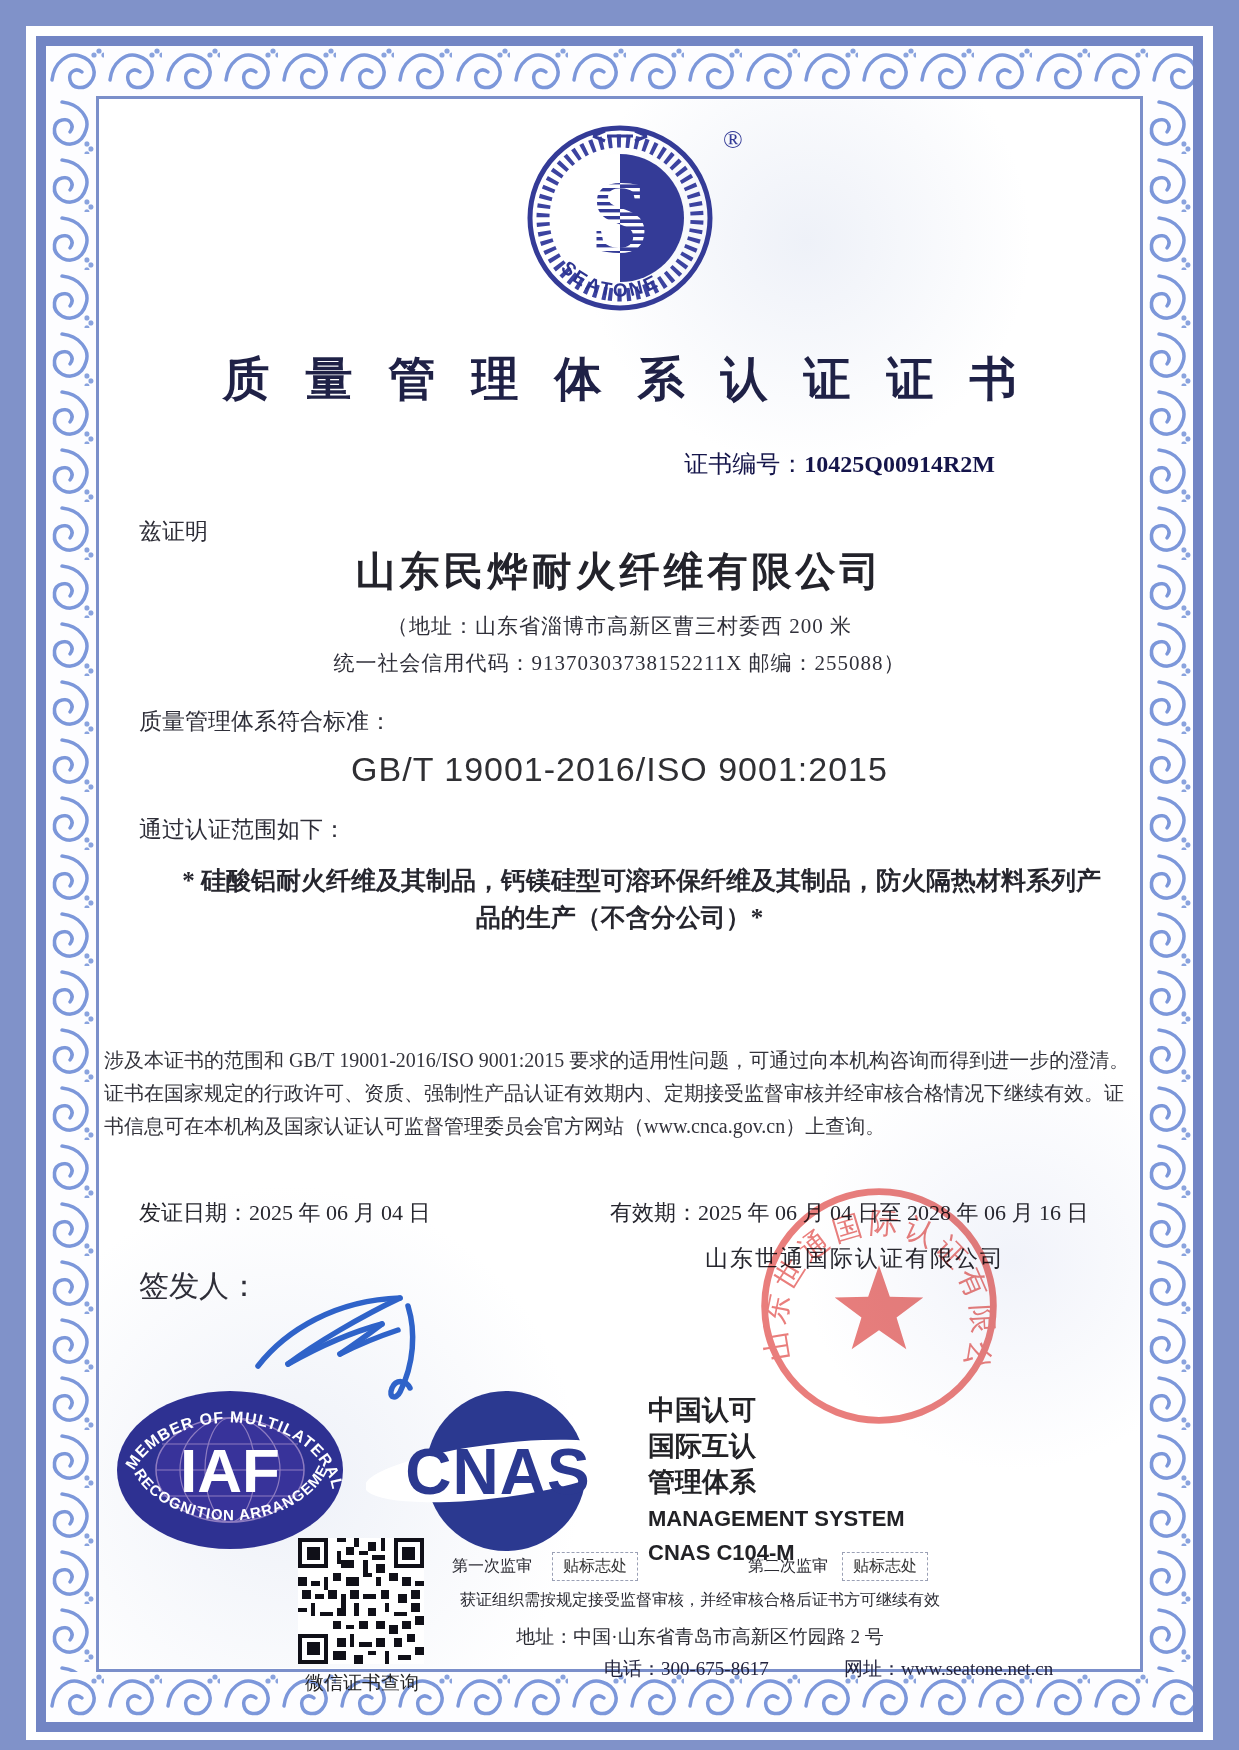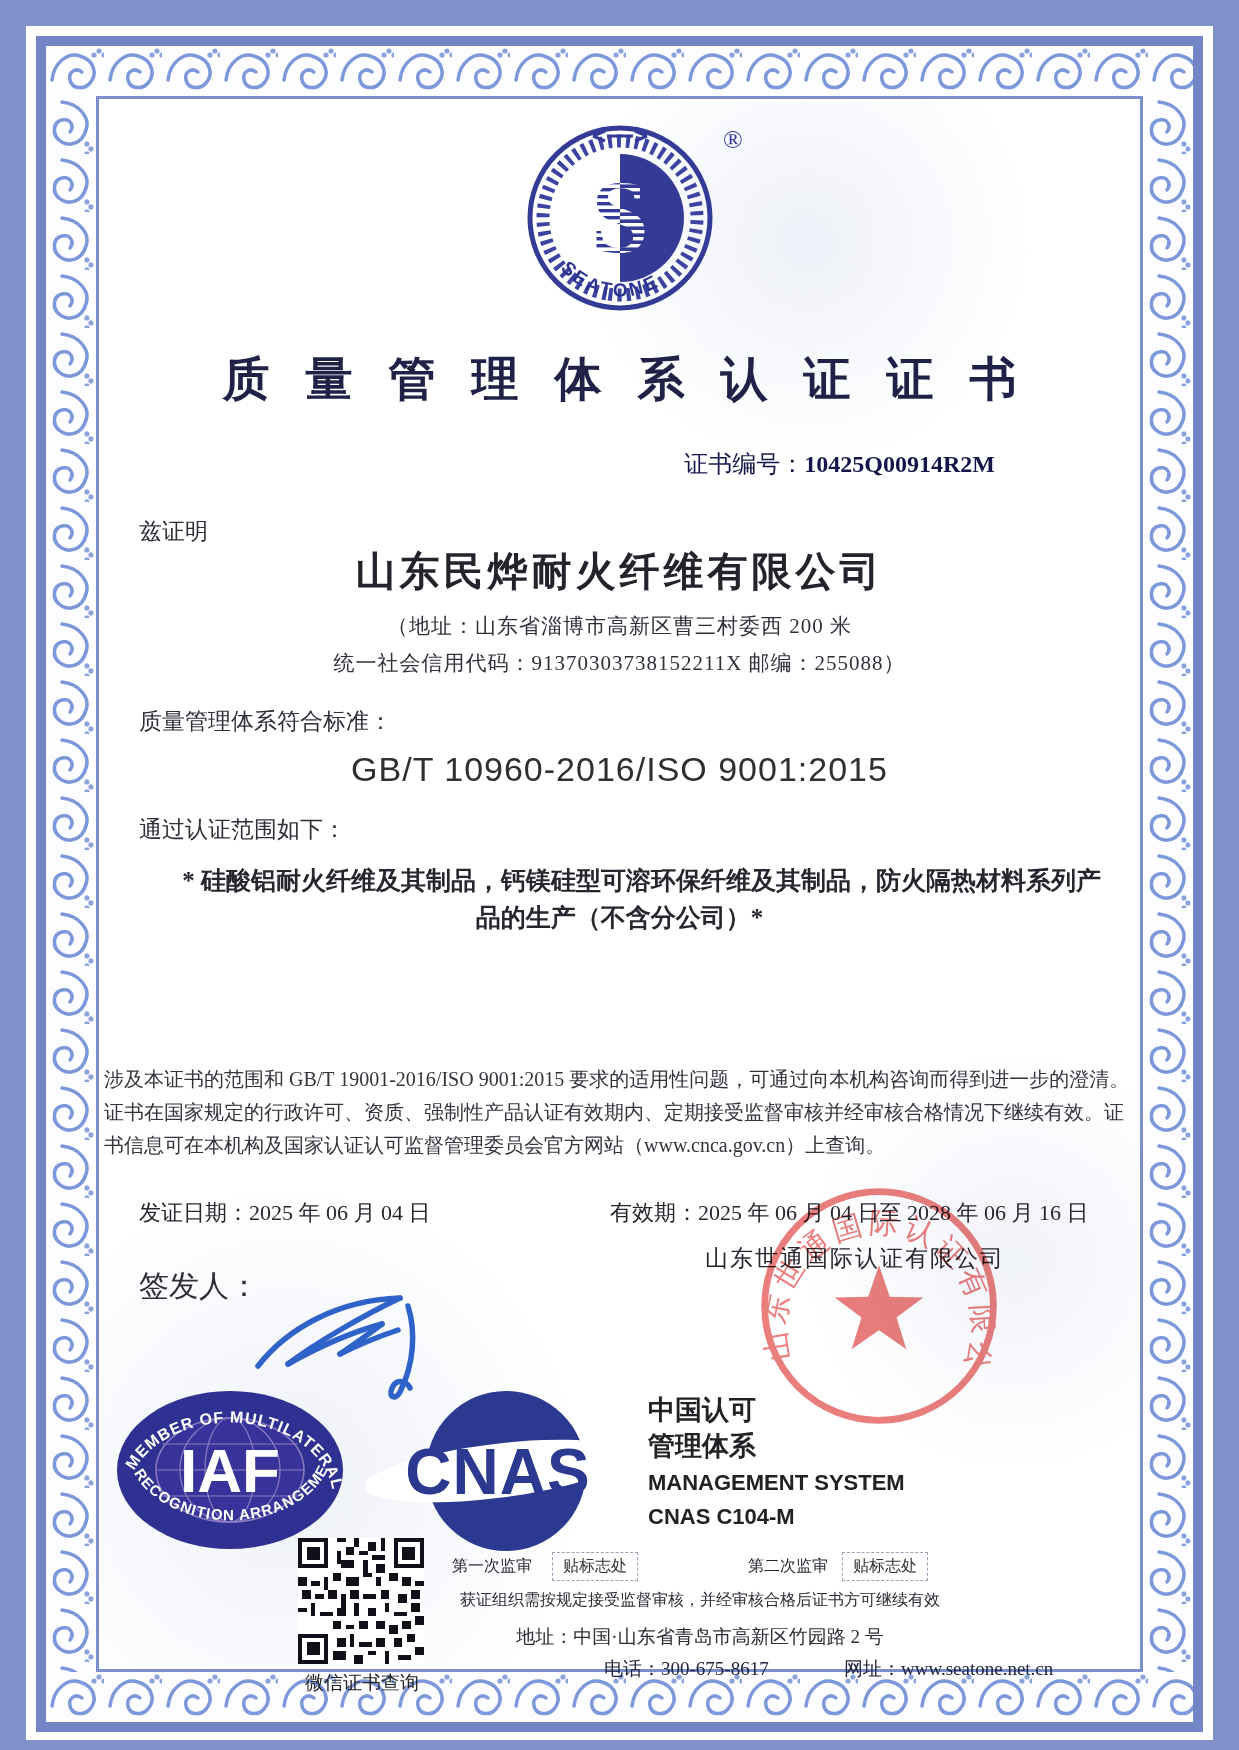--- a/index.html
+++ b/index.html
@@ -31,21 +31,21 @@
   .company{top:444px;font-size:40px;font-weight:700;color:#23232b;letter-spacing:4px;}
   .addr{font-size:21px;color:#30303a;letter-spacing:1px;}
   .addr1{top:512px;}
   .addr2{top:549px;}
   .std-label{left:39px;top:606px;}
   .standard{top:650px;font-size:34px;color:#2f2f33;font-family:"Liberation Sans",sans-serif;letter-spacing:1px;}
   .scope-label{left:39px;top:714px;}
   .scope{font-size:25px;font-weight:700;color:#26262e;line-height:37px;}
   .scope1{top:762px;padding-left:44px;}
   .scope2{top:799px;}
-  .legal{left:4px;right:4px;top:944px;font-size:20px;color:#33333b;line-height:33px;text-align:justify;margin-top:19px;}
+  .legal{left:4px;right:4px;top:944px;font-size:20px;color:#33333b;line-height:33px;text-align:justify;}
   .legal div{white-space:nowrap;}
   .dates{top:1098px;font-size:22px;color:#26262e;}
   .issue-date{left:39px;}
   .validity{left:510px;}
   .signer{left:39px;top:1166px;font-size:30px;color:#2e2e38;}
   .issuer{left:545px;top:1143px;width:420px;text-align:center;font-size:23px;color:#26262e;letter-spacing:2px;}
   .sig{left:150px;top:1180px;width:230px;height:130px;}
   .stamp{left:653px;top:1078px;width:252px;height:252px;opacity:.82;mix-blend-mode:multiply;}
   .iaf{left:14px;top:1288px;width:232px;height:164px;}
   .cnas{left:266px;top:1286px;width:264px;height:170px;}
@@ -169,21 +169,21 @@
     <div class="abs certno">
       <span>证书编号：</span><span class="num">10425Q00914R2M</span>
     </div>
 
     <div class="abs label certify">兹证明</div>
     <div class="abs center company">山东民烨耐火纤维有限公司</div>
     <div class="abs center addr addr1">（地址：山东省淄博市高新区曹三村委西 200 米</div>
     <div class="abs center addr addr2">统一社会信用代码：91370303738152211X 邮编：255088）</div>
 
     <div class="abs label std-label">质量管理体系符合标准：</div>
-    <div class="abs center standard">GB/T 10960-2016/ISO 9001:2015</div>
+    <div class="abs center standard">GB/T 19001-2016/ISO 9001:2015</div>
 
     <div class="abs label scope-label">通过认证范围如下：</div>
     <div class="abs center scope scope1">* 硅酸铝耐火纤维及其制品，钙镁硅型可溶环保纤维及其制品，防火隔热材料系列产</div>
     <div class="abs center scope scope2">品的生产（不含分公司）*</div>
 
     <div class="abs legal">
       <div>涉及本证书的范围和 GB/T 19001-2016/ISO 9001:2015 要求的适用性问题，可通过向本机构咨询而得到进一步的澄清。</div>
       <div>证书在国家规定的行政许可、资质、强制性产品认证有效期内、定期接受监督审核并经审核合格情况下继续有效。证</div>
       <div>书信息可在本机构及国家认证认可监督管理委员会官方网站（www.cnca.gov.cn）上查询。</div>
     </div>
@@ -243,20 +243,21 @@
     </svg>
 
     <svg class="abs cnas" viewBox="0 0 264 170">
       <circle cx="140" cy="85" r="80" fill="#2b3990"></circle>
       <ellipse cx="130" cy="85" rx="132" ry="27" fill="#ffffff" transform="rotate(-7 130 85)"></ellipse>
       <text x="132" y="108" text-anchor="middle" font-family="Liberation Sans,sans-serif" font-weight="700" font-size="64" letter-spacing="1" fill="#2b3990">CNAS</text>
     </svg>
 
     <div class="abs accr">
       <div class="zh">中国认可</div>
+      <div class="zh">国际互认</div>
       <div class="zh">管理体系</div>
       <div class="en">MANAGEMENT SYSTEM</div>
       <div class="en">CNAS C104-M</div>
     </div>
 
     <svg class="abs qr" viewBox="0 0 29 29" shape-rendering="crispEdges">
       <rect width="29" height="29" fill="#ffffff"></rect>
       <g fill="#101018">
         <rect x="0" y="0" width="7" height="7"></rect>
           <rect x="22" y="0" width="7" height="7"></rect>

